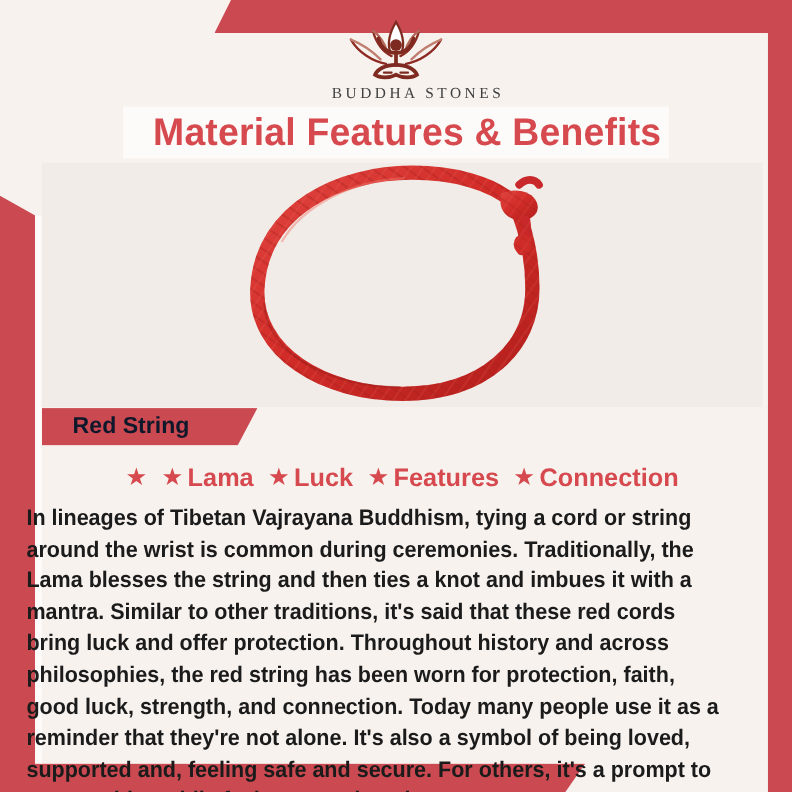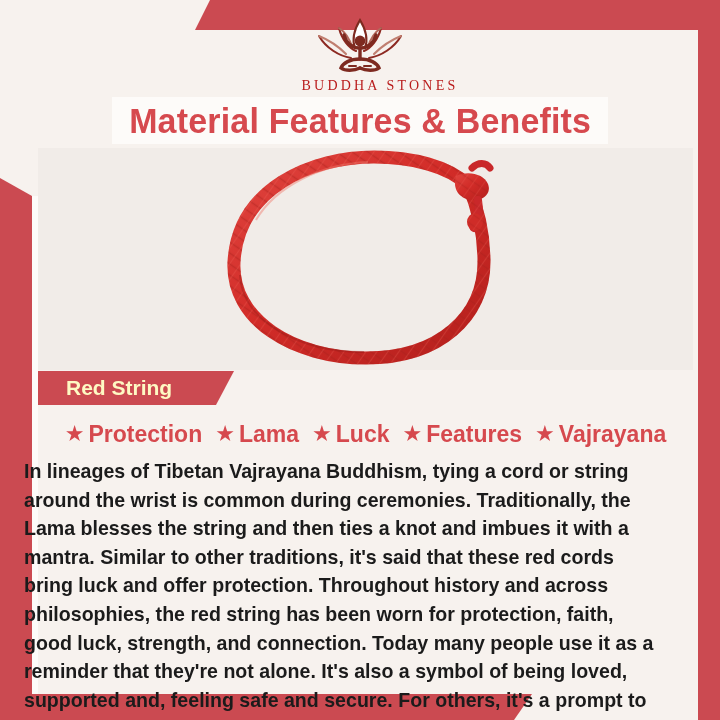--- a/index.html
+++ b/index.html
@@ -85,36 +85,36 @@
   }
   .logo-mark {
     display: block;
     margin: 0 auto;
   }
   .logo-text {
     margin-top: 2px;
     font-family: "Liberation Serif", serif;
     font-size: 14px;
     letter-spacing: 3.2px;
-    color: #b91c1c;
+    color: #404040;
     font-weight: 400;
     padding-left: 40px;
   }
 
   
   .title-band {
     position: absolute;
     top: 97px;
     left: 112px;
     width: 496px;
     height: 47px;
     background: #fdfbf9;
     display: flex;
     align-items: center;
-    justify-content: center;
+    justify-content: flex-end;
     z-index: 4;
   }
   .title-text {
     font-family: "Liberation Sans Narrow", "Liberation Sans", sans-serif;
     font-weight: bold;
     font-size: 35px;
     color: #d6494e;
     letter-spacing: 0.2px;
     transform: scaleX(0.97);
     white-space: nowrap;
@@ -144,21 +144,21 @@
     left: 38px;
     width: 196px;
     height: 34px;
     background: #cb4a51;
     clip-path: polygon(0 0, 100% 0, calc(100% - 18px) 100%, 0 100%);
     display: flex;
     align-items: center;
     z-index: 4;
   }
   .label-text {
-    color: #fef9c3;
+    color: #0f172a;
     font-family: "Liberation Sans Narrow", "Liberation Sans", sans-serif;
     font-weight: bold;
     font-size: 21px;
     padding-left: 28px;
     white-space: nowrap;
   }
 
   
   .keywords {
     position: absolute;
@@ -305,35 +305,34 @@
     </svg>
   </div>
 
   <div class="label-banner">
     <span class="label-text">Red String</span>
   </div>
 
   <div class="keywords">
     <span class="kw">
       <span class="kw-star">★</span>
-      <span class="kw-label">Protection</span>
     </span>
     <span class="kw">
       <span class="kw-star">★</span>
       <span class="kw-label">Lama</span>
     </span>
     <span class="kw">
       <span class="kw-star">★</span>
       <span class="kw-label">Luck</span>
     </span>
     <span class="kw">
       <span class="kw-star">★</span>
       <span class="kw-label">Features</span>
     </span>
     <span class="kw">
       <span class="kw-star">★</span>
-      <span class="kw-label">Vajrayana</span>
+      <span class="kw-label">Connection</span>
     </span>
   </div>
 
   <div class="body-copy">In lineages of Tibetan Vajrayana Buddhism, tying a cord or string around the wrist is common during ceremonies. Traditionally, the Lama blesses the string and then ties a knot and imbues it with a mantra. Similar to other traditions, it's said that these red cords bring luck and offer protection. Throughout history and across philosophies, the red string has been worn for protection, faith, good luck, strength, and connection. Today many people use it as a reminder that they're not alone. It's also a symbol of being loved, supported and, feeling safe and secure. For others, it's a prompt to stay positive while facing any adversity.</div>
 
 </div>
 
 </body></html>

